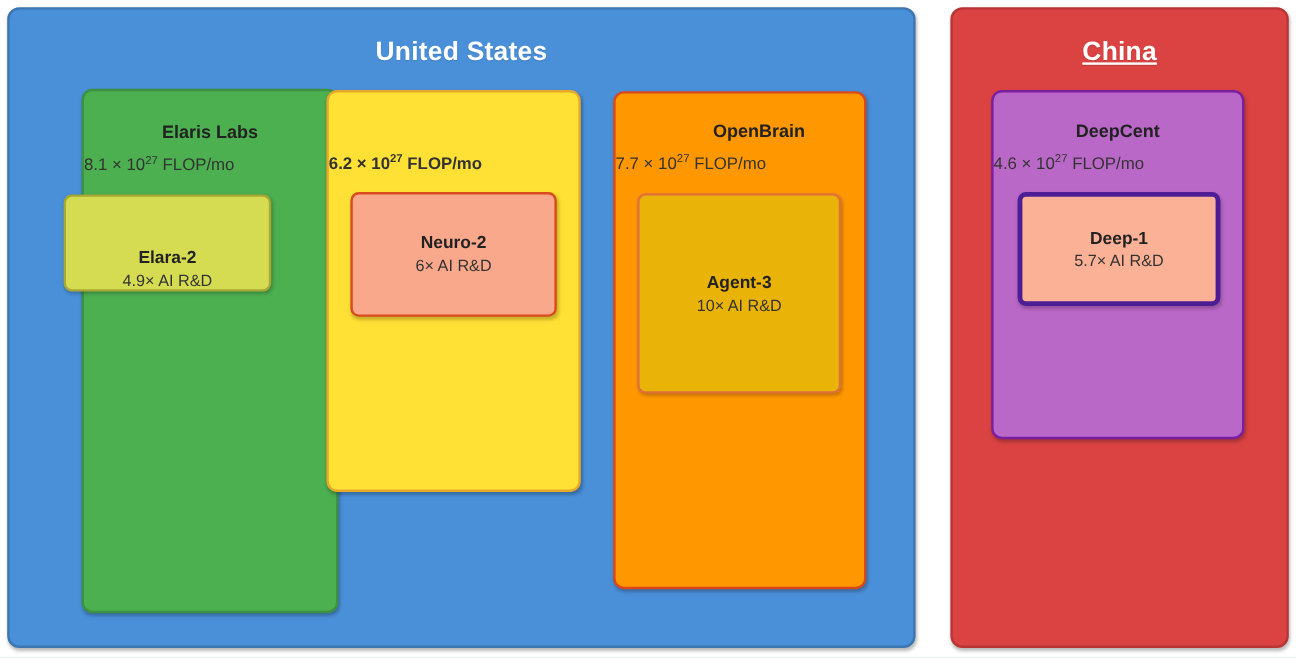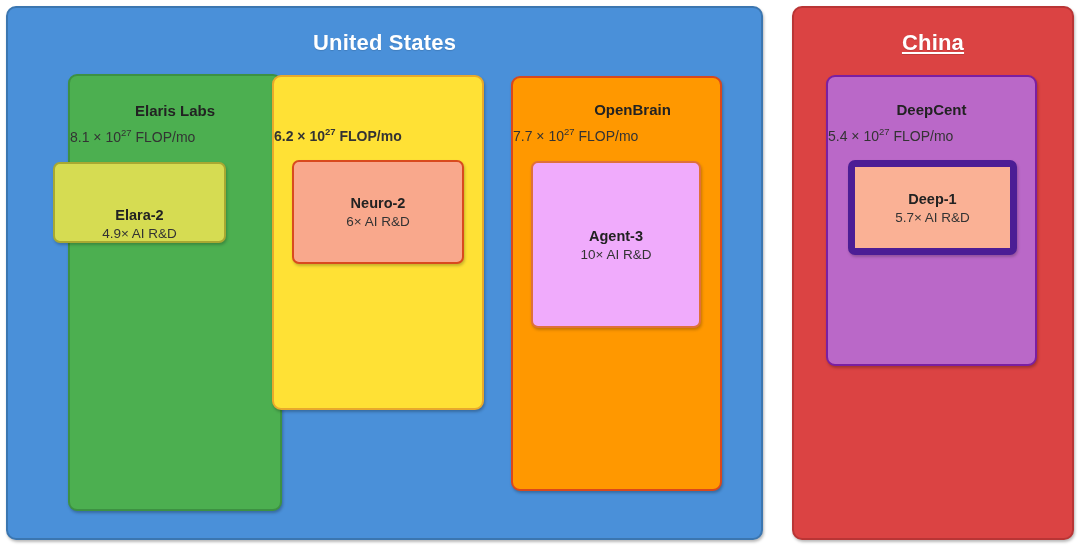--- a/index.html
+++ b/index.html
@@ -116,31 +116,31 @@
   </div>
   <div class="model" style="left:292px; top:160px; width:172px; height:104px; background:#F9A88C; border:2px solid #D94A1E;">
     <div class="model-name">Neuro-2</div>
     <div class="model-rnd">6× AI R&amp;D</div>
   </div>
 
   <div class="lab" style="left:511px; top:76px; width:211px; height:415px; background:#FF9800; border:2px solid #D9481C;">
     <div class="lab-name" style="top:23px;padding-left:32px;">OpenBrain</div>
     <div class="lab-compute" style="top:50px;"><span>7.7 × 10</span><sup>27</sup> <span>FLOP/mo</span></div>
   </div>
-  <div class="model" style="left:531px; top:161px; width:170px; height:167px; background:#f0abfc; border:2px solid #E0703A;">
+  <div class="model" style="left:531px; top:161px; width:170px; height:167px; background:#eab308; border:2px solid #E0703A;">
     <div class="model-name">Agent-3</div>
     <div class="model-rnd">10× AI R&amp;D</div>
   </div>
 
   <div class="country" style="left:792px; top:6px; width:282px; height:534px; background:#DB4343; border:2px solid #B93535;">
     <div class="country-title" style="top:22px;text-decoration:underline;">China</div>
   </div>
 
   <div class="lab" style="left:826px; top:75px; width:211px; height:291px; background:#BA68C8; border:2px solid #7B1FA2;">
     <div class="lab-name" style="top:24px;">DeepCent</div>
-    <div class="lab-compute" style="top:51px;"><span>5.4 × 10</span><sup>27</sup> <span>FLOP/mo</span></div>
+    <div class="lab-compute" style="top:51px;"><span>4.6 × 10</span><sup>27</sup> <span>FLOP/mo</span></div>
   </div>
-  <div class="model" style="left:848px; top:160px; width:169px; height:95px; background:#FAB195; border:7px solid #4c1d95;">
+  <div class="model" style="left:848px; top:160px; width:169px; height:95px; background:#FAB195; border:4px solid #4c1d95;">
     <div class="model-name">Deep-1</div>
     <div class="model-rnd">5.7× AI R&amp;D</div>
   </div>
 
 </div>
 
 </body></html>

